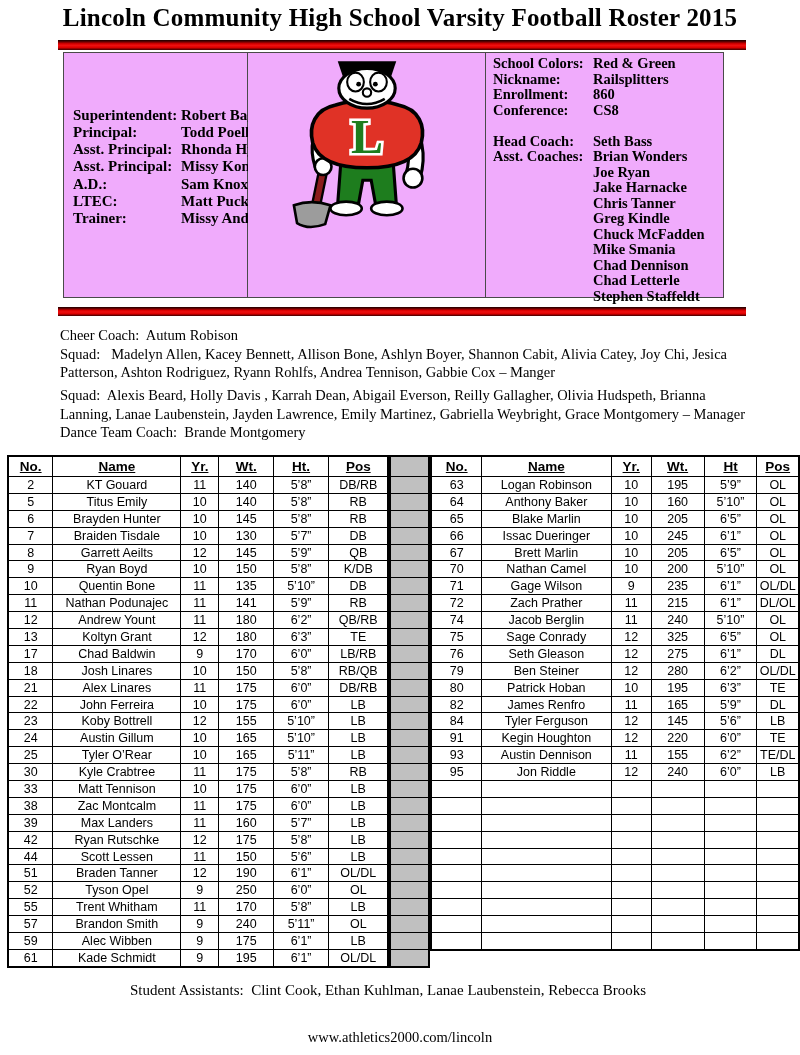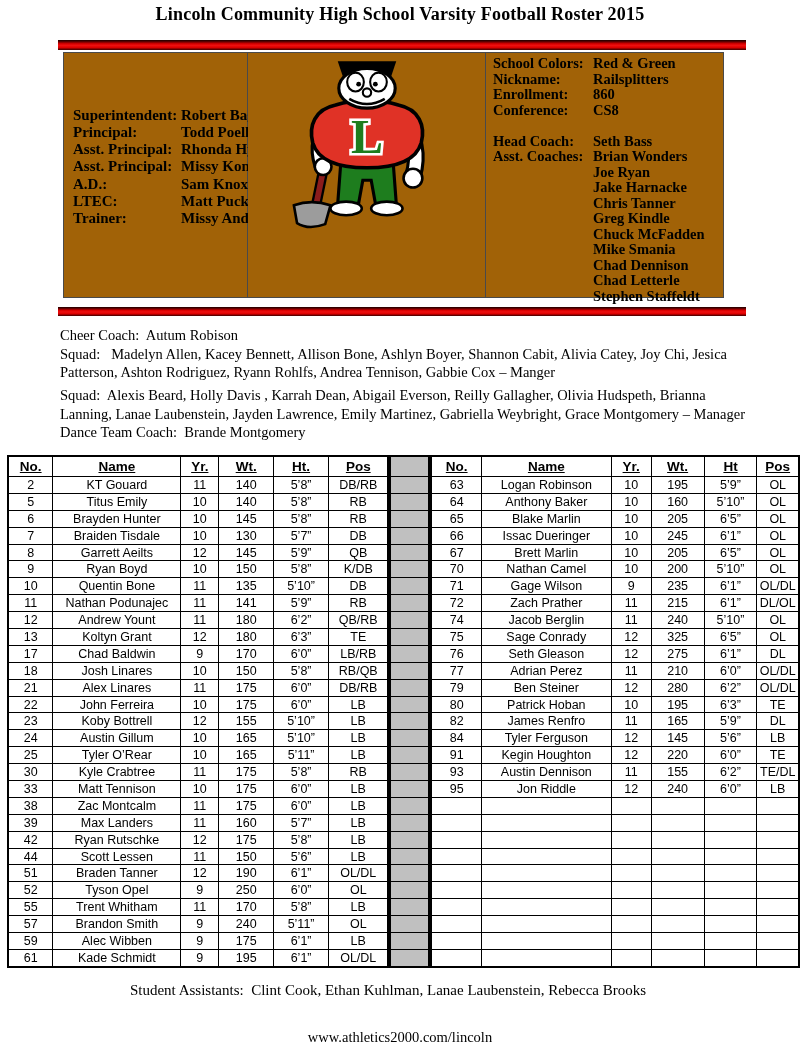--- a/index.html
+++ b/index.html
@@ -2,31 +2,31 @@
 <html><head>
 <meta charset="utf-8">
 <style>
   html,body { margin:0; padding:0; background:#fff; }
   .page {
     position:relative; width:800px; height:1055px; background:#fff;
     font-family:"Liberation Serif", serif; color:#000; overflow:hidden;
   }
   .title {
     position:absolute; top:4px; left:0; width:800px; text-align:center;
-    font-size:18px; font-weight:bold; letter-spacing:0.2px;
+    font-size:25px; font-weight:bold; letter-spacing:0.2px;
   }
   .red-bar {
     position:absolute; left:58px; width:688px; height:10px;
     background:linear-gradient(to bottom,#1a0000 0%,#550000 14%,var(--c-bar) 38%,#ee1010 55%,var(--c-bar) 75%,#3a0000 100%);
   }
   .red-bar.top { top:40px; }
   .red-bar.bottom { top:307px; height:9px; }
 
   .header-boxes { position:absolute; left:63px; top:52px; width:684px; height:246px; display:flex; }
-  .hbox { box-sizing:border-box; border:1px solid #4a4a4a; background:#a16207; }
+  .hbox { box-sizing:border-box; border:1px solid #4a4a4a; background:#f0abfc; }
   .staff-box { width:185px; display:flex; flex-direction:column; justify-content:center; padding:0 0 16px 9px; }
   .mascot-box { width:237px; border-left:none; border-right:none; display:flex; justify-content:center; align-items:flex-start; }
   .info-box { width:239px; padding:3px 0 0 7px; }
 
   .kv-row { display:flex; font-weight:bold; white-space:nowrap; }
   .staff-box .kv-row { font-size:15px; line-height:17.2px; }
   .staff-box .kv-label { width:108px; flex:none; }
   .info-box .kv-row { font-size:14.5px; line-height:15.5px; }
   .info-box .kv-label { width:100px; flex:none; }
   .blank-line { height:15.5px; }
@@ -673,28 +673,20 @@
           </tr>
           <tr>
             <td>76</td>
             <td>Seth Gleason</td>
             <td>12</td>
             <td>275</td>
             <td>6’1”</td>
             <td>DL</td>
           </tr>
           <tr>
-            <td>77</td>
-            <td>Adrian Perez</td>
-            <td>11</td>
-            <td>210</td>
-            <td>6’0”</td>
-            <td>OL/DL</td>
-          </tr>
-          <tr>
             <td>79</td>
             <td>Ben Steiner</td>
             <td>12</td>
             <td>280</td>
             <td>6’2”</td>
             <td>OL/DL</td>
           </tr>
           <tr>
             <td>80</td>
             <td>Patrick Hoban</td>

